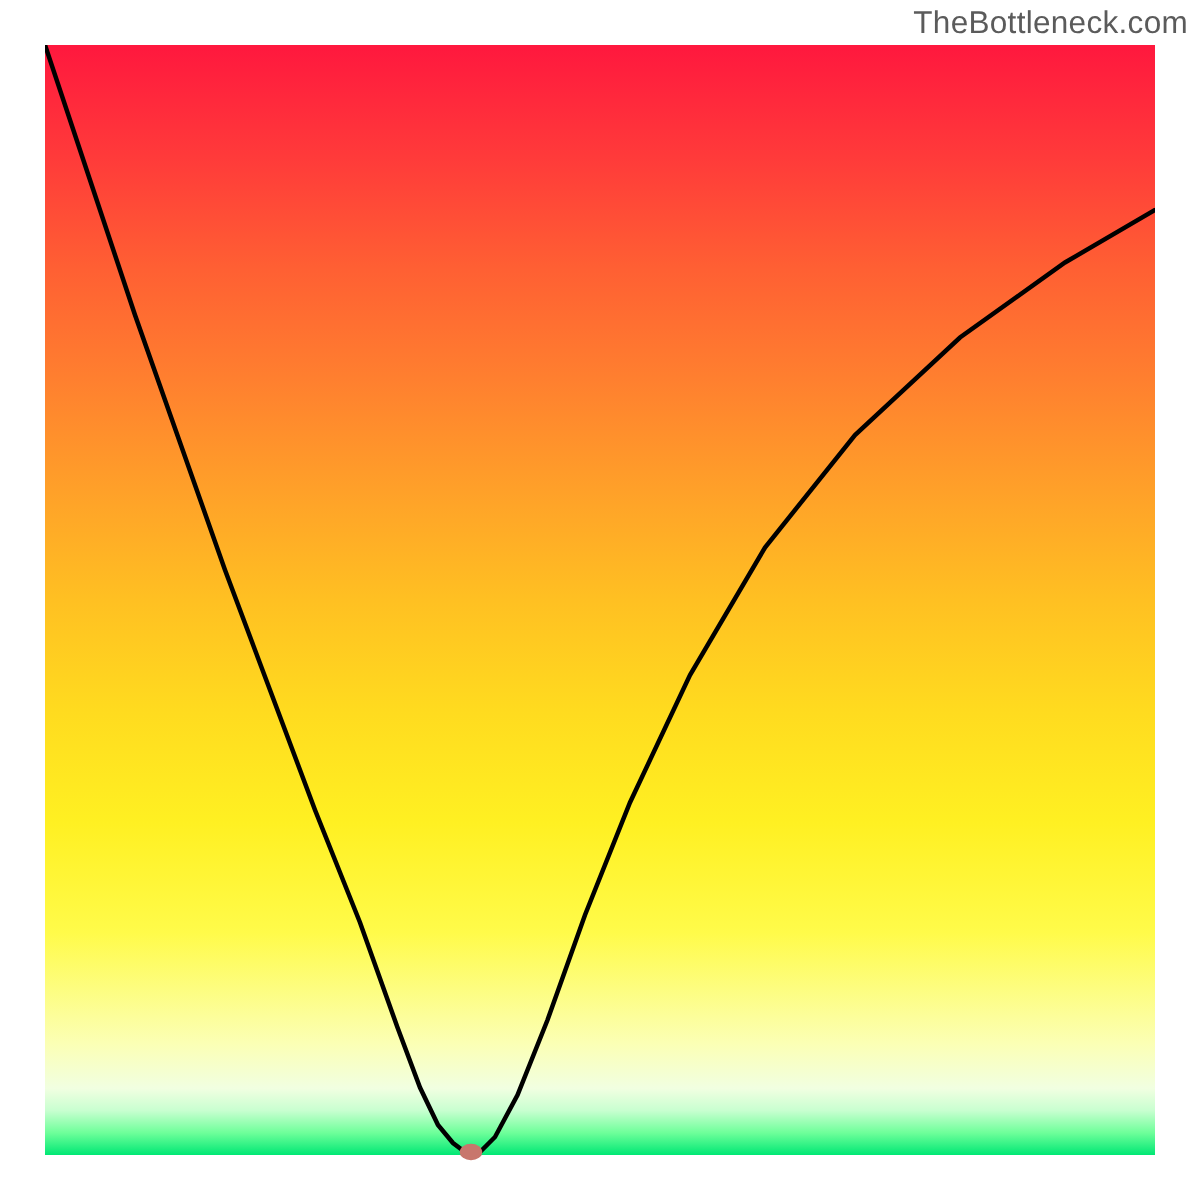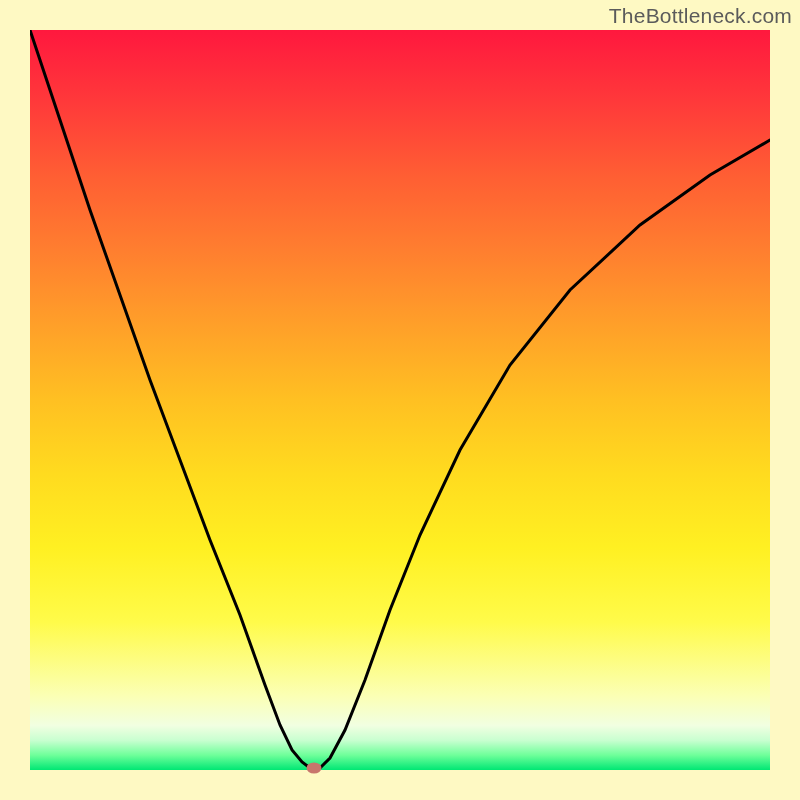--- a/index.html
+++ b/index.html
@@ -8,21 +8,21 @@
     width: 800px;
     height: 800px;
     overflow: hidden;
     background: #000;
     font-family: Arial, Helvetica, sans-serif;
   }
   .frame {
     position: relative;
     width: 800px;
     height: 800px;
-    background: #fef9c3;
+    background: #ffffff;
     text-align: center;
   }
   .plot {
     position: absolute;
     left: 30px;
     top: 30px;
     width: 740px;
     height: 740px;
     background: linear-gradient(to bottom,
       #ff183e 0%,

